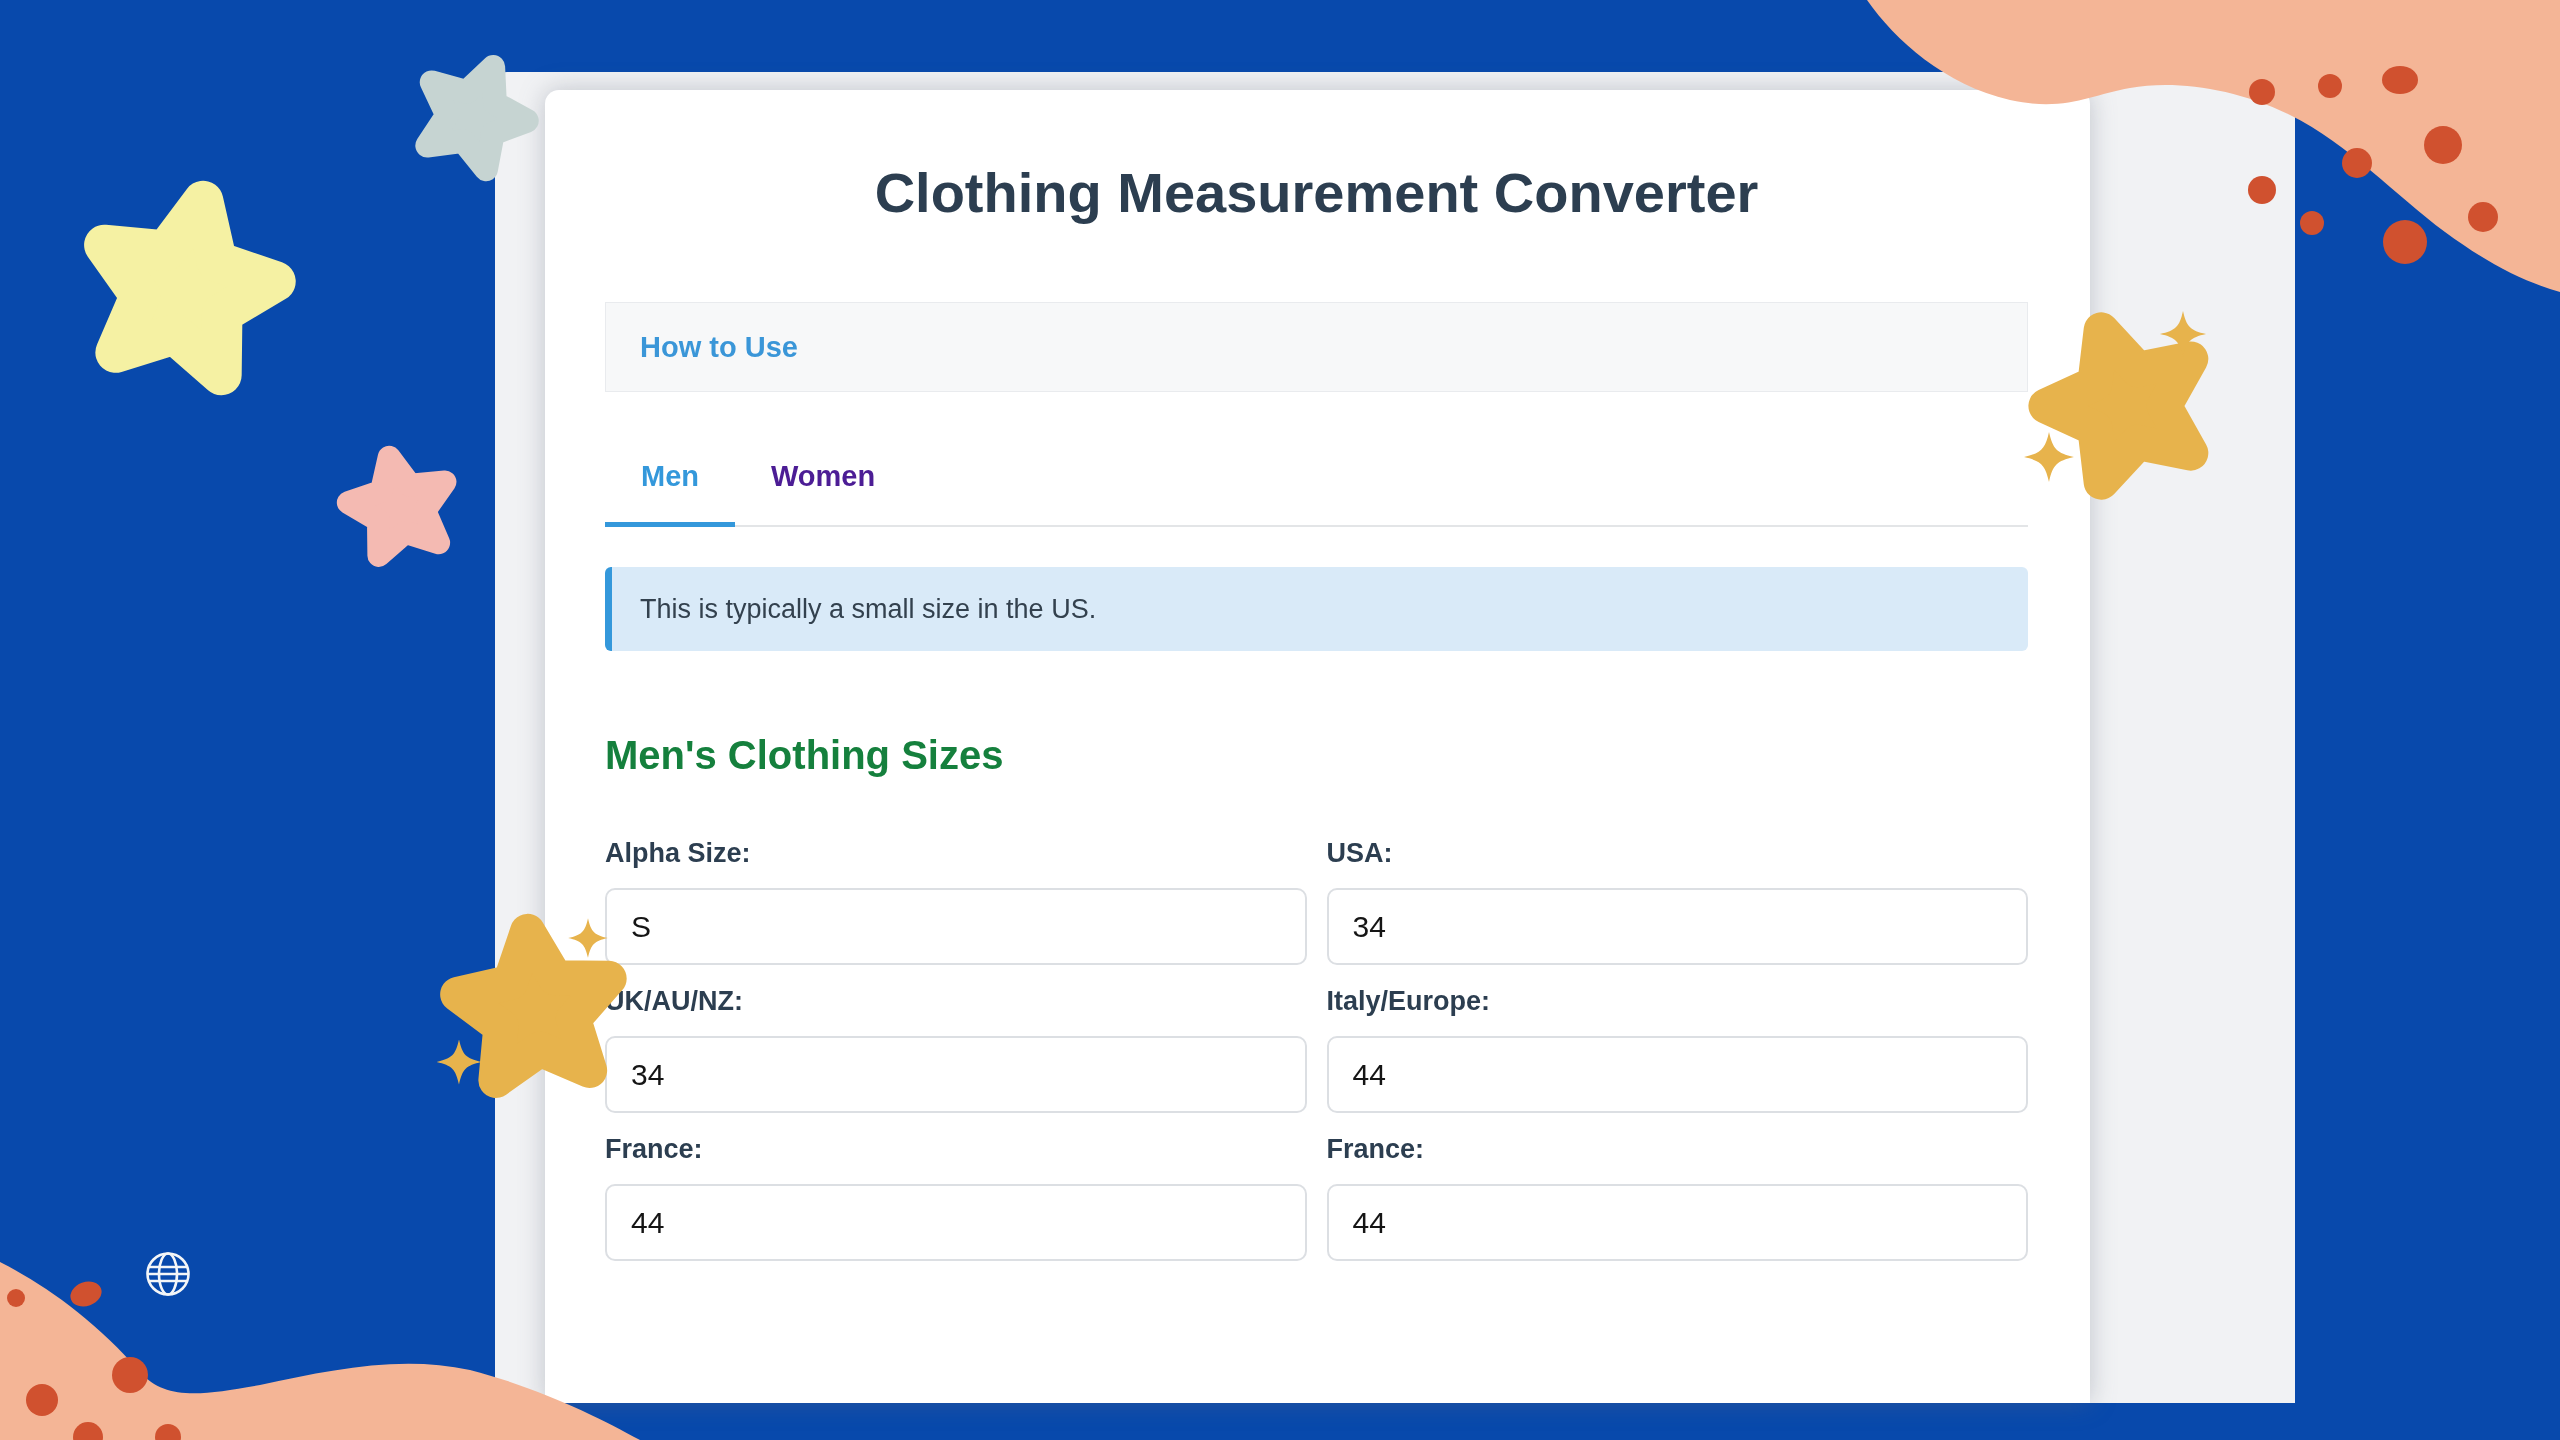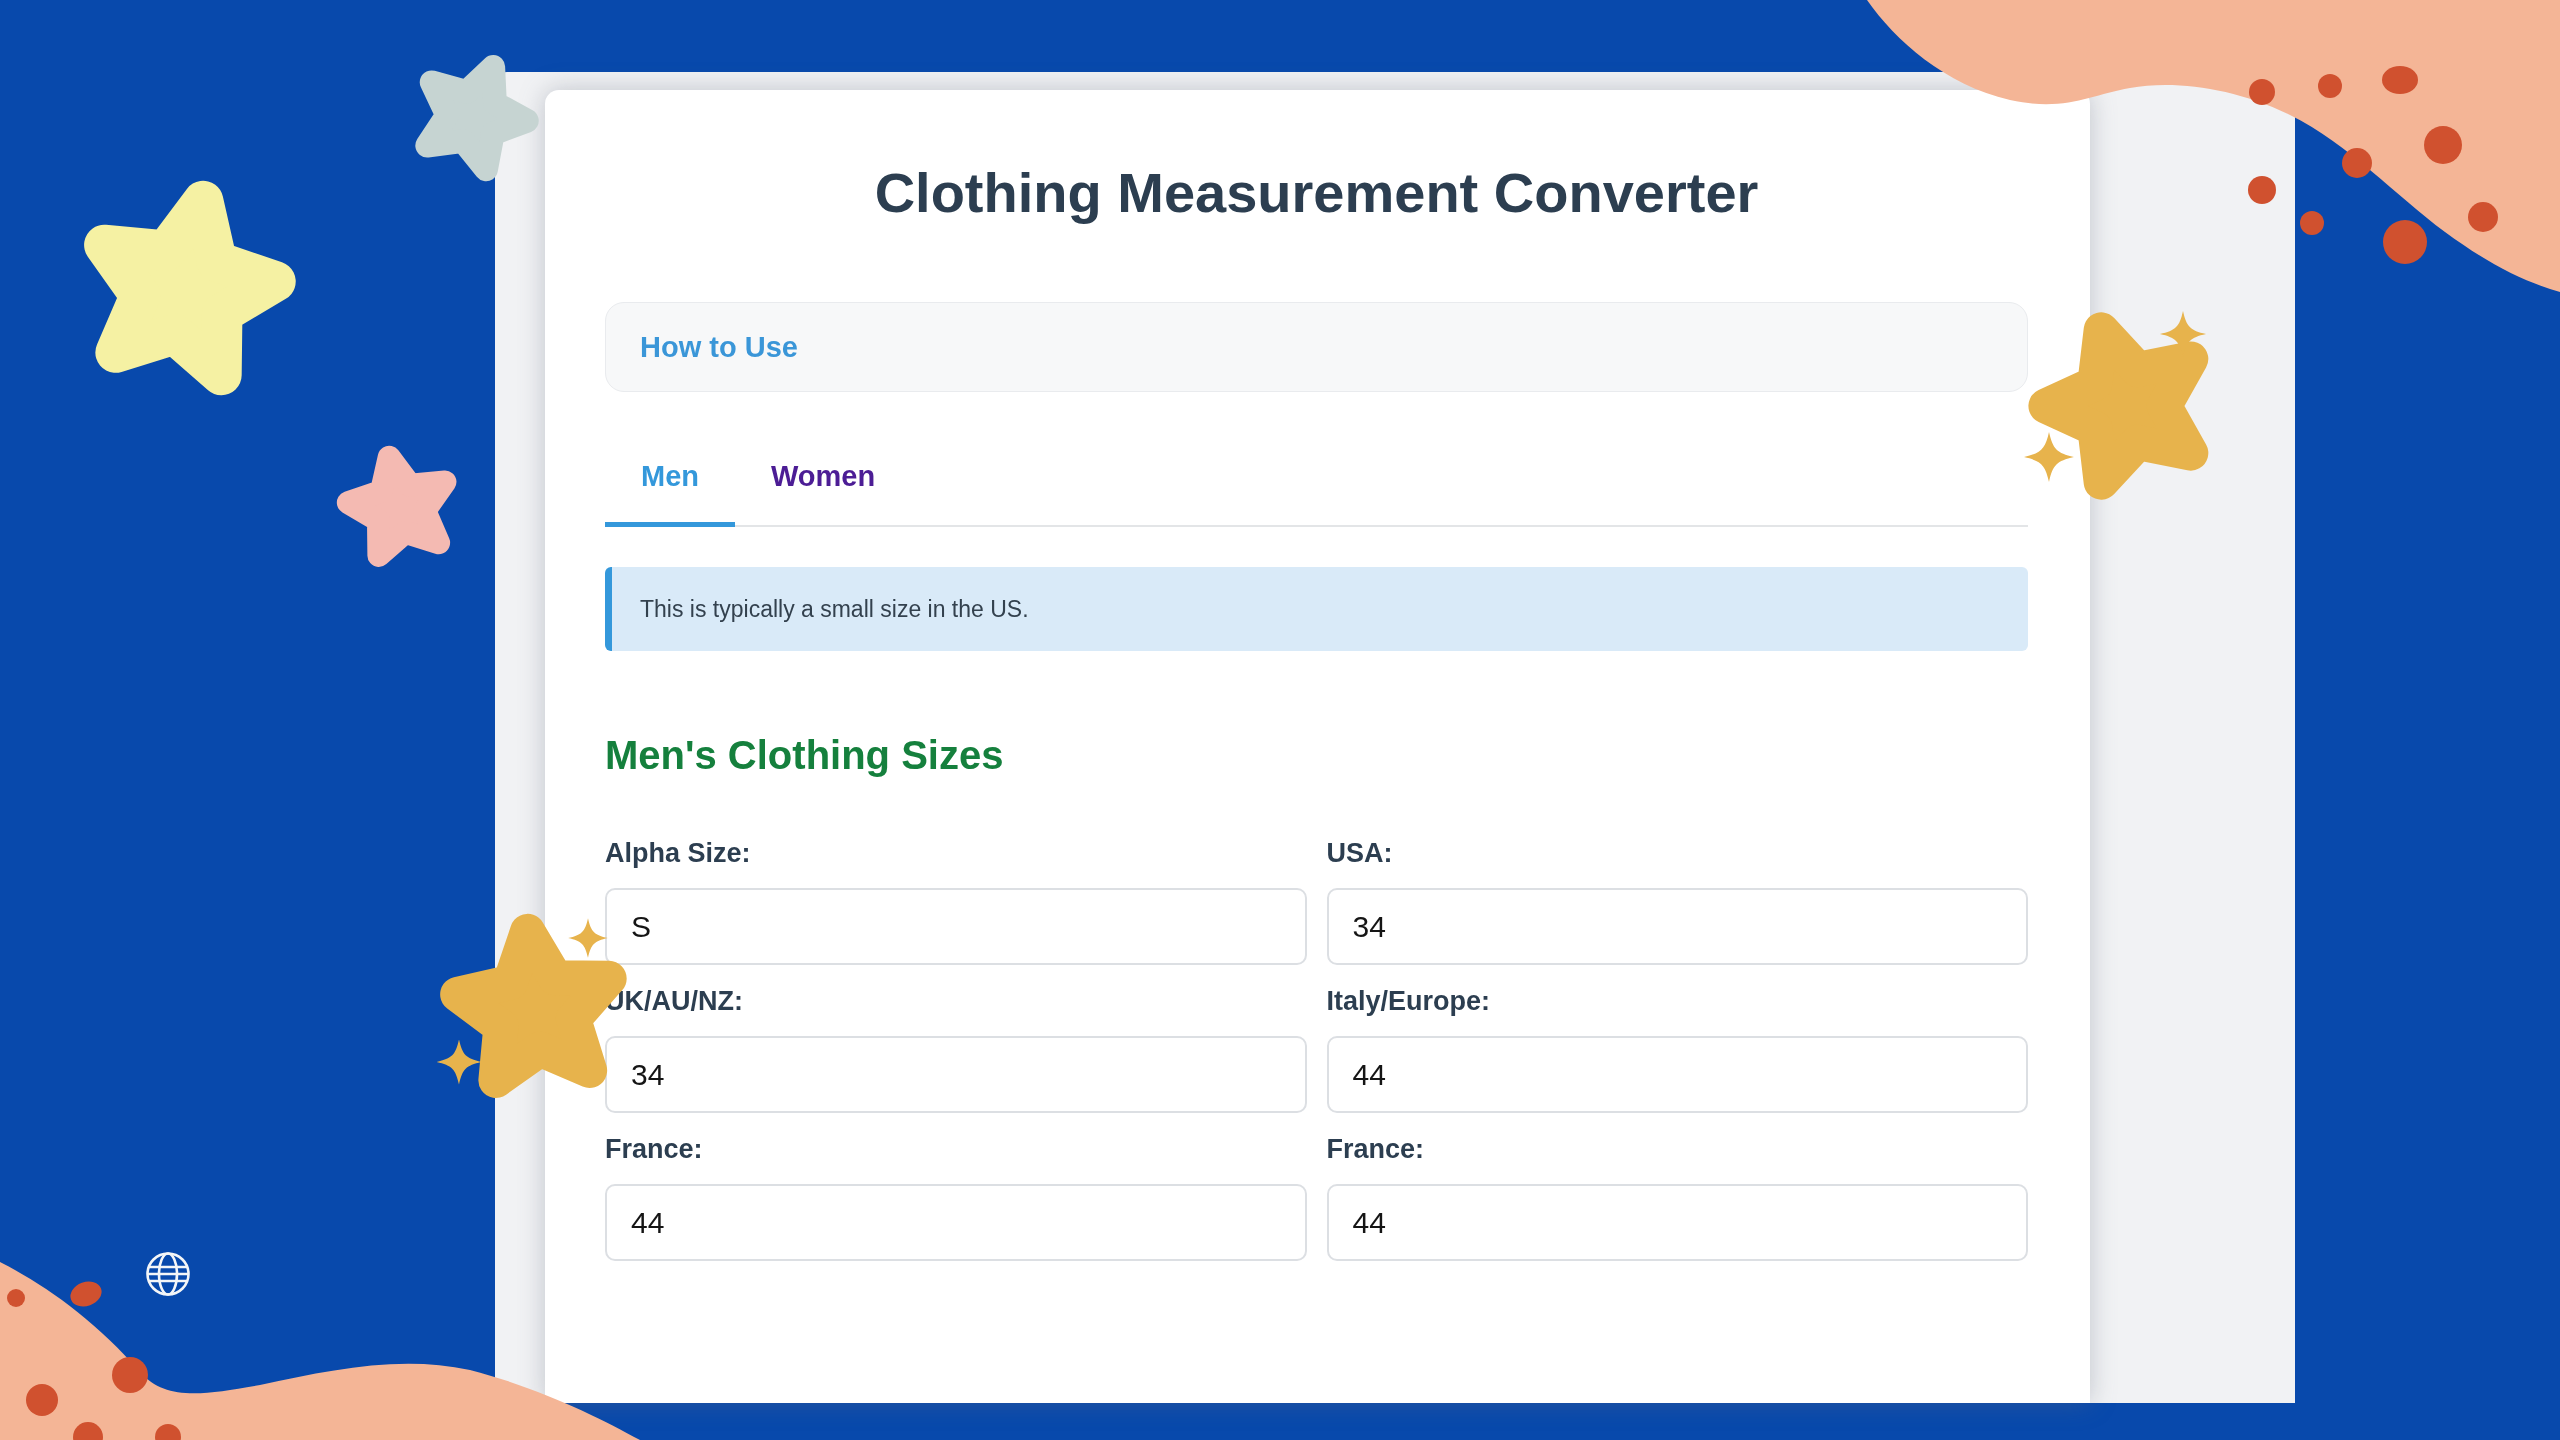--- a/index.html
+++ b/index.html
@@ -18,39 +18,39 @@
     background:#ffffff;border-radius:14px 14px 0 0;
     box-shadow:0 0 26px rgba(100,110,125,.35);
     overflow:hidden;
   }
   .content{padding:0 62px 0 60px;}
   .page-title{
     margin:68px 0 0;text-align:center;
     font-size:56px;line-height:1.25;font-weight:bold;color:#2c3e50;
   }
   .howto{
-    margin-top:74px;background:#f7f8f9;border:1px solid #e9ebee;border-radius:19px;
+    margin-top:74px;background:#f7f8f9;border:1px solid #e9ebee;border-radius:0;
     padding:26px 34px;cursor:pointer;
   }
   .howto-label{font-size:29px;line-height:36px;font-weight:bold;color:#3a96d8;}
   .tabs{
     margin-top:66px;border-bottom:2px solid #e3e5e7;
     display:flex;align-items:flex-end;
   }
   .tab{
     font-size:29px;line-height:36px;font-weight:bold;color:#4c1d95;
     padding:0 36px 28px;cursor:pointer;border-bottom:5px solid transparent;
     margin-bottom:-2px;
   }
   .tab.active{color:#3498db;border-bottom-color:#3498db;}
   .alert{
     margin-top:40px;background:#d9eaf8;border-left:7px solid #3498db;border-radius:6px;
     padding:26px 28px;
   }
-  .alert-text{font-size:23px;line-height:32px;color:#33414e;}
+  .alert-text{font-size:27px;line-height:32px;color:#33414e;}
   .section-heading{
     margin:80px 0 0;font-size:40px;line-height:1.2;font-weight:bold;color:#15803d;
   }
   .fields{
     display:grid;grid-template-columns:1fr 1fr;column-gap:32px;row-gap:66px;
     margin-top:58px;
     gap:20px;
   }
   .field-label{
     display:block;font-size:27px;line-height:33px;font-weight:bold;color:#2c3e50;

